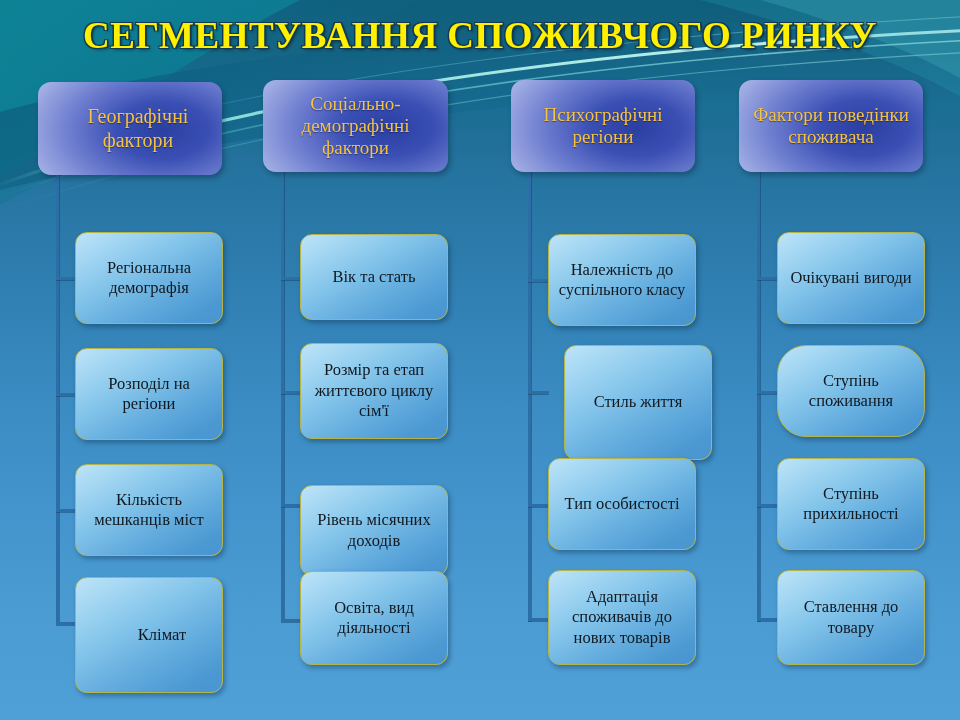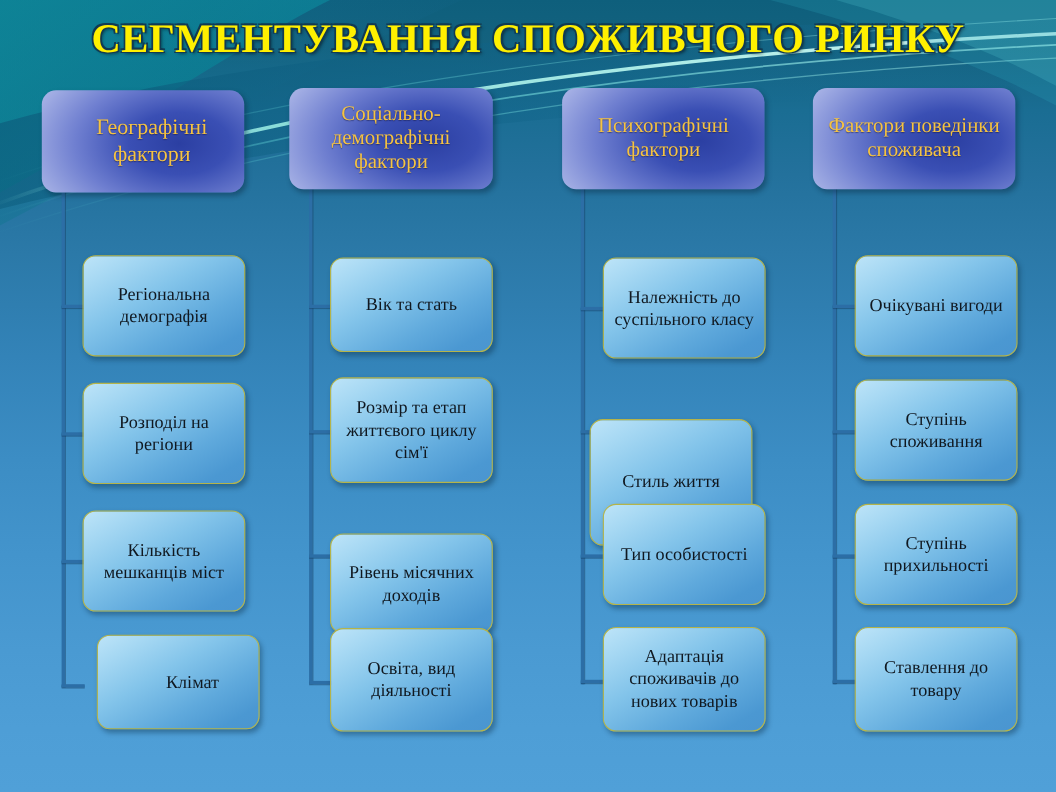--- a/index.html
+++ b/index.html
@@ -180,21 +180,21 @@
 
   <div class="item-box" style="left:75px; top:232px; width:148px; height:92px;">
     <span>Регіональна демографія</span>
   </div>
   <div class="item-box" style="left:75px; top:348px; width:148px; height:92px;">
     <span>Розподіл на регіони</span>
   </div>
   <div class="item-box" style="left:75px; top:464px; width:148px; height:92px;justify-content:center;">
     <span>Кількість мешканців міст</span>
   </div>
-  <div class="item-box" style="left:88px; top:577px; width:148px; height:86px;padding-left:32px;">
+  <div class="item-box" style="left:75px; top:577px; width:148px; height:116px;padding-left:32px;">
     <span>Клімат</span>
   </div>
 
   <div class="connector-v" style="left:281px; top:172px; height:450px;"></div>
   <div class="connector-h" style="left:281px; top:277px; width:21px;"></div>
   <div class="connector-h" style="left:281px; top:391px; width:21px;"></div>
   <div class="connector-h" style="left:281px; top:504px; width:21px;"></div>
   <div class="connector-h" style="left:281px; top:619px; width:21px;"></div>
 
   <div class="header-box" style="left:263px; top:80px; width:185px; height:92px; font-size:19px;">
@@ -214,27 +214,27 @@
     <span>Освіта, вид діяльності</span>
   </div>
 
   <div class="connector-v" style="left:528px; top:172px; height:450px;"></div>
   <div class="connector-h" style="left:528px; top:279px; width:21px;"></div>
   <div class="connector-h" style="left:528px; top:391px; width:21px;"></div>
   <div class="connector-h" style="left:528px; top:504px; width:21px;"></div>
   <div class="connector-h" style="left:528px; top:618px; width:21px;"></div>
 
   <div class="header-box" style="left:511px; top:80px; width:184px; height:92px; font-size:19px;">
-    <span>Психографічні фактори</span>
+    <span>Психографічні регіони</span>
   </div>
 
   <div class="item-box" style="left:548px; top:234px; width:148px; height:92px;">
     <span>Належність до суспільного класу</span>
   </div>
-  <div class="item-box" style="left:536px; top:345px; width:148px; height:115px;margin-top:36px;">
+  <div class="item-box" style="left:564px; top:345px; width:148px; height:115px;">
     <span>Стиль життя</span>
   </div>
   <div class="item-box" style="left:548px; top:458px; width:148px; height:92px;">
     <span>Тип особистості</span>
   </div>
   <div class="item-box" style="left:548px; top:570px; width:148px; height:95px;">
     <span>Адаптація споживачів до нових товарів</span>
   </div>
 
   <div class="connector-v" style="left:757px; top:172px; height:450px;"></div>
@@ -243,21 +243,21 @@
   <div class="connector-h" style="left:757px; top:504px; width:21px;"></div>
   <div class="connector-h" style="left:757px; top:618px; width:21px;"></div>
 
   <div class="header-box" style="left:739px; top:80px; width:184px; height:92px; font-size:19px;">
     <span>Фактори поведінки споживача</span>
   </div>
 
   <div class="item-box" style="left:777px; top:232px; width:148px; height:92px;">
     <span>Очікувані вигоди</span>
   </div>
-  <div class="item-box" style="left:777px; top:345px; width:148px; height:92px;">
+  <div class="item-box" style="left:777px; top:345px; width:148px; height:92px;border-radius:29px;">
     <span>Ступінь споживання</span>
   </div>
   <div class="item-box" style="left:777px; top:458px; width:148px; height:92px;">
     <span>Ступінь прихильності</span>
   </div>
   <div class="item-box" style="left:777px; top:570px; width:148px; height:95px;">
     <span>Ставлення до товару</span>
   </div>
 
 </div>

